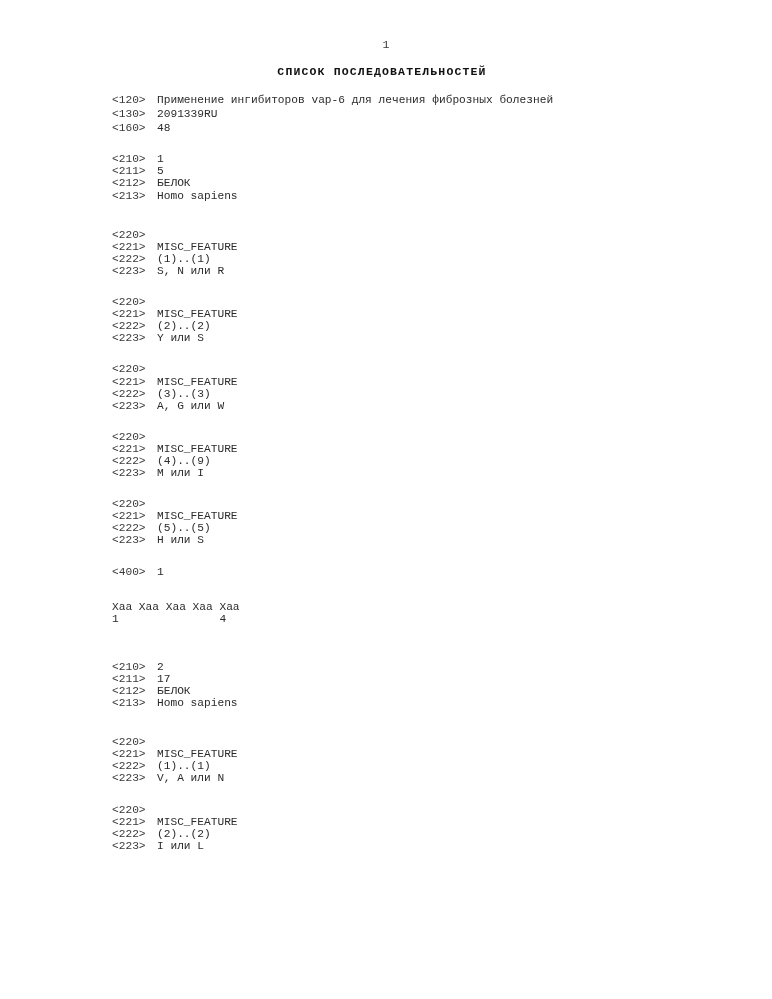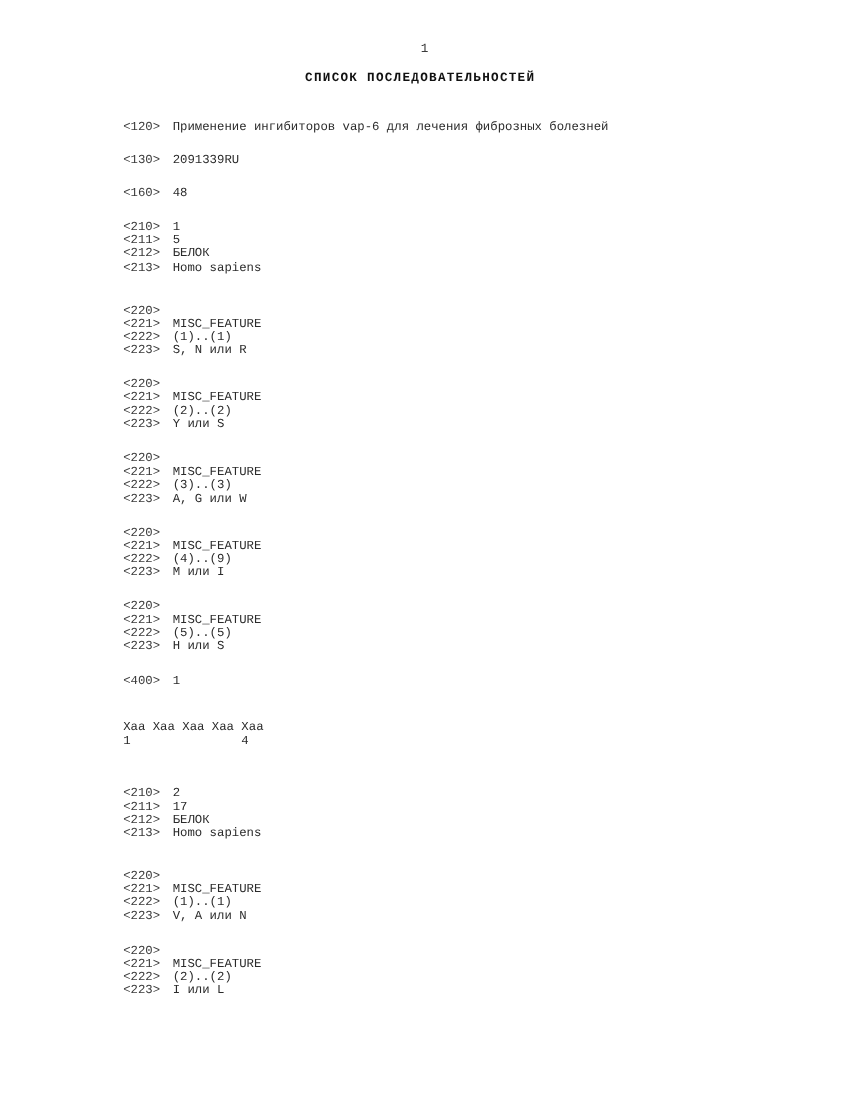--- a/index.html
+++ b/index.html
@@ -53,24 +53,24 @@
   .tag {
     width: 45px;
     flex: 0 0 45px;
     color: #3a3a3a;
   }
   .val {
     flex: 1 1 auto;
     color: #2b2b2b;
   }
   
-  .gap-sparse { margin-top: 18px; }
+  .gap-sparse { margin-top: 2px; }
   .gap-block  { margin-top: 19px; }
   .gap-group  { margin-top: 27px; }
-  .gap-seq    { margin-top: 30px; }
+  .gap-seq    { margin-top: 23px; }
   .gap-next   { margin-top: 36px; }
 
   .seqline {
     white-space: pre;
     line-height: 12.1px;
     height: 12.1px;
     color: #2b2b2b;
   }
   .seqnum {
     white-space: pre;

